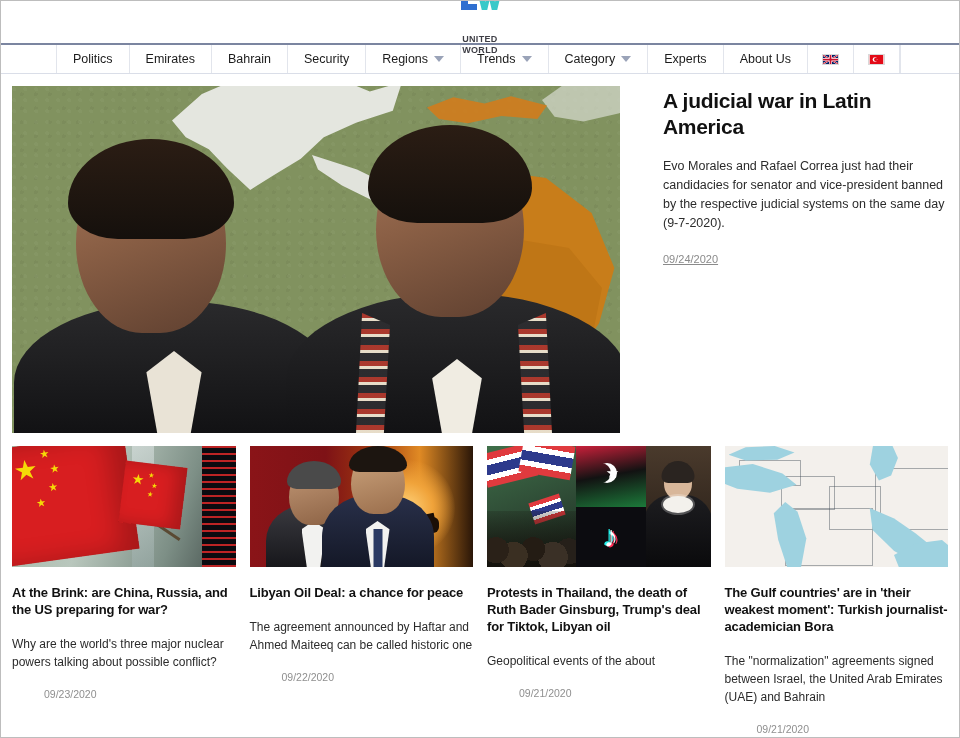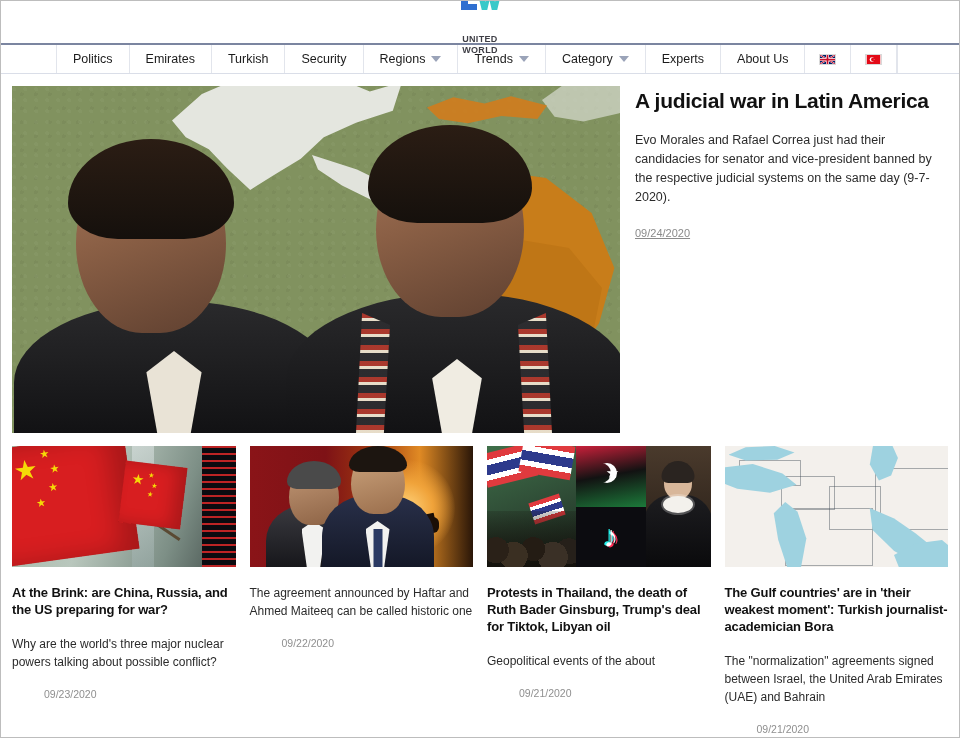--- a/index.html
+++ b/index.html
@@ -76,21 +76,21 @@
   }
   .hero-media {
     width: 608px;
     height: 347px;
     flex: 0 0 608px;
     position: relative;
     overflow: hidden;
     background: #7d8f5d;
     cursor: pointer;
   }
-  .hero-text { flex: 1 1 auto; padding-top: 2px; }
+  .hero-text { flex: 1 1 auto; padding-top: 2px; margin-left: 28px; }
   .hero-title {
     font-size: 21px;
     font-weight: bold;
     color: #111;
     letter-spacing: -0.3px;
     line-height: 26px;
     cursor: pointer;
   }
   .hero-excerpt {
     margin-top: 17px;
@@ -411,21 +411,21 @@
   <nav class="nav">
     <div class="nav-spacer"></div>
 
     <div class="nav-item">
       <span>Politics</span>
     </div>
     <div class="nav-item">
       <span>Emirates</span>
     </div>
     <div class="nav-item">
-      <span>Turkish</span>
+      <span>Bahrain</span>
     </div>
     <div class="nav-item">
       <span>Security</span>
     </div>
     <div class="nav-item">
       <span>Regions</span>
       <i class="caret"></i>
     </div>
     <div class="nav-item">
       <span>Trends</span>
@@ -541,20 +541,21 @@
           <div class="fhead"></div>
           <div class="fhair"></div>
         </div>
         <div class="figure f-maiteeq">
           <div class="fbody"></div>
           <div class="ftie"></div>
           <div class="fhead"></div>
           <div class="fhair"></div>
         </div>
       </div>
+      <h2 class="card-title">Libyan Oil Deal: a chance for peace</h2>
       <p class="card-excerpt">The agreement announced by Haftar and Ahmed Maiteeq can be called historic one</p>
       <div class="card-date">09/22/2020</div>
     </article>
 
     <article class="card">
       <div class="card-media t-collage">
         <div class="col-a">
           <div class="thai-flag tf1"></div>
           <div class="thai-flag tf2"></div>
           <div class="thai-flag tf3"></div>

